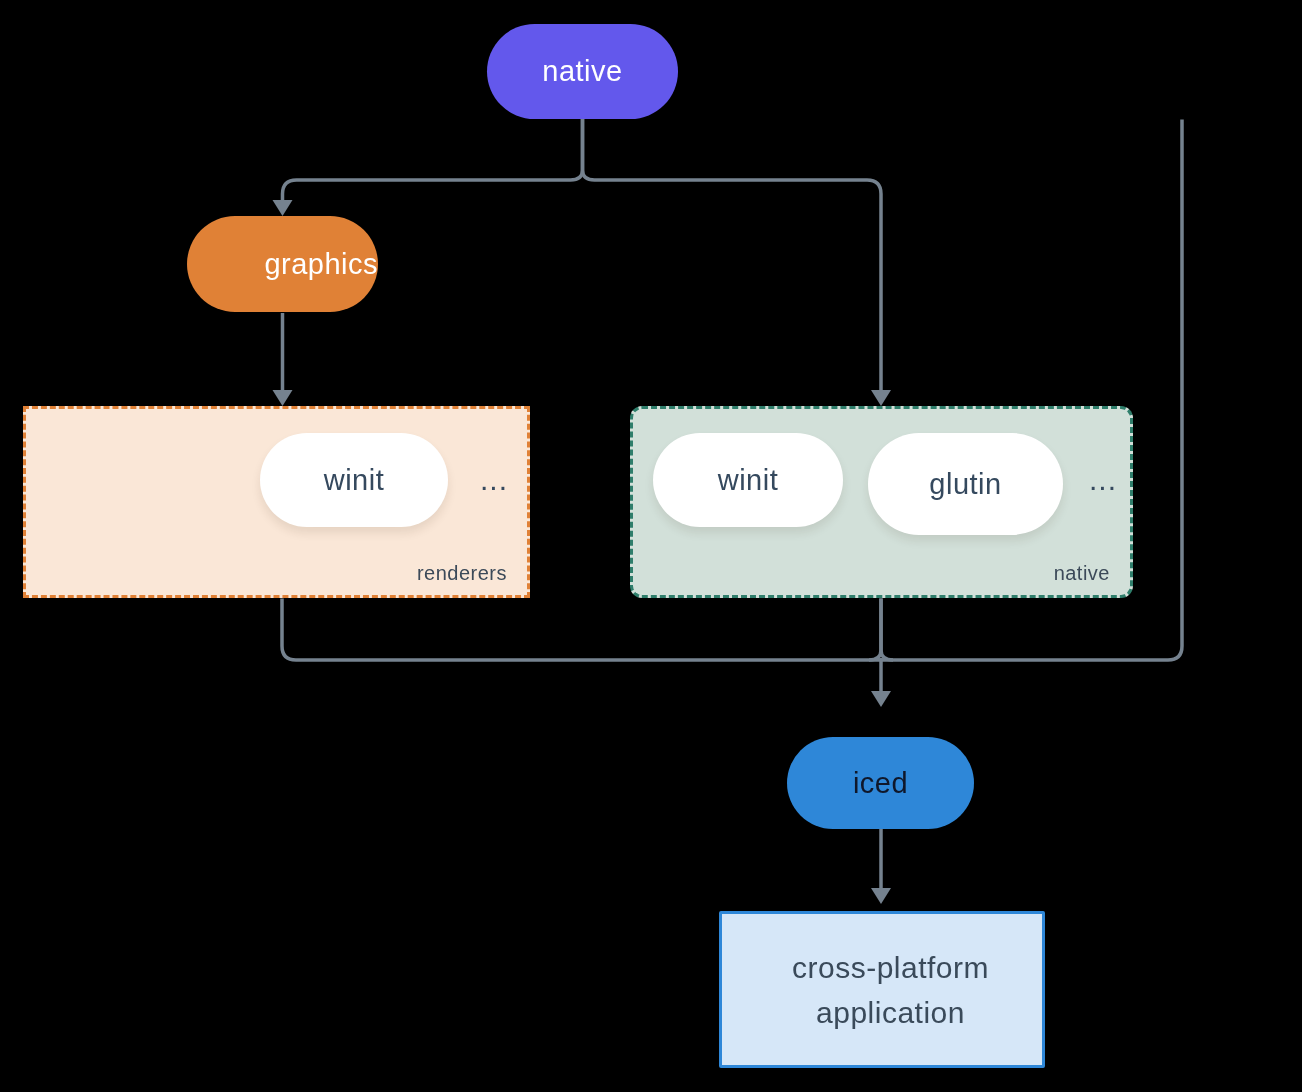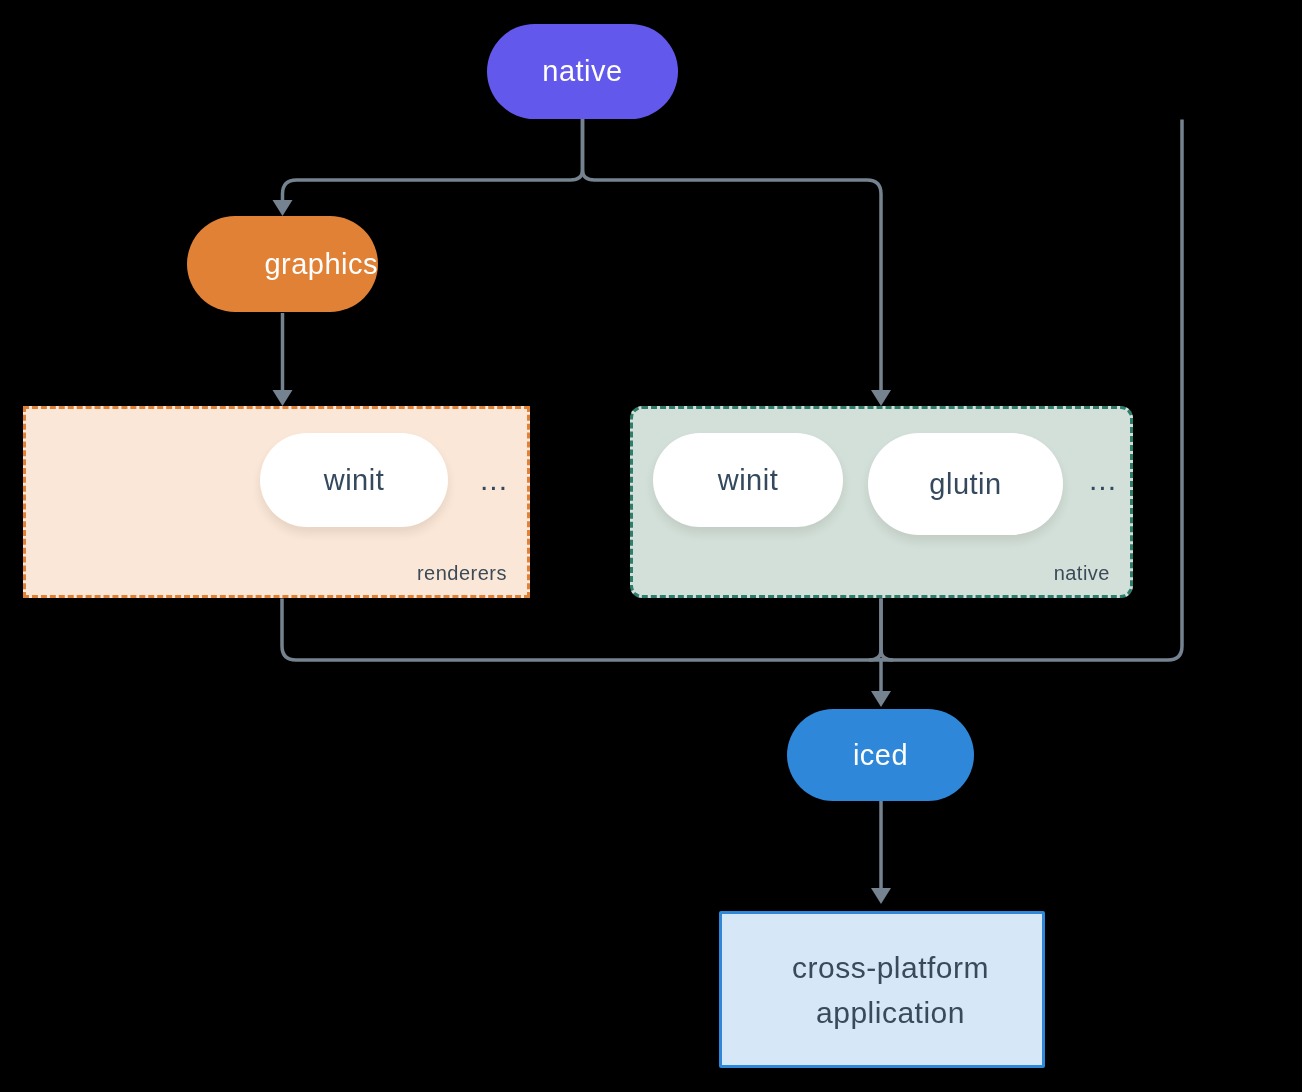--- a/index.html
+++ b/index.html
@@ -13,21 +13,21 @@
   .edge-layer { position: absolute; left: 0; top: 0; width: 1302px; height: 1092px; }
 
   .pill {
     position: absolute;
     display: flex; align-items: center; justify-content: center;
     border-radius: 999px;
     font-size: 29px; letter-spacing: 0.5px;
   }
   .pill-purple { background: #6358EC; color: #ffffff; }
   .pill-orange { background: #E08136; color: #ffffff; }
-  .pill-blue   { background: #2E87D8; color: #ffffff; }
+  .pill-blue   { background: #2E87D8; color: #0f172a; margin-top: 28px; }
   .pill-white  { background: #ffffff; color: #35495E; box-shadow: 0 6px 10px rgba(60,40,20,0.10); }
 
   .group { position: absolute; box-sizing: border-box; }
   .group-renderers { background: #FAE7D7; border: 3px dashed #E08136; }
   .group-shells    { background: #D2E0D9; border: 3px dashed #2F7E6B; }
   .group-label {
     position: absolute; right: 20px; bottom: 10px;
     font-size: 20px; color: #3C4A59; letter-spacing: 0.5px;
   }
   .ellipsis {

